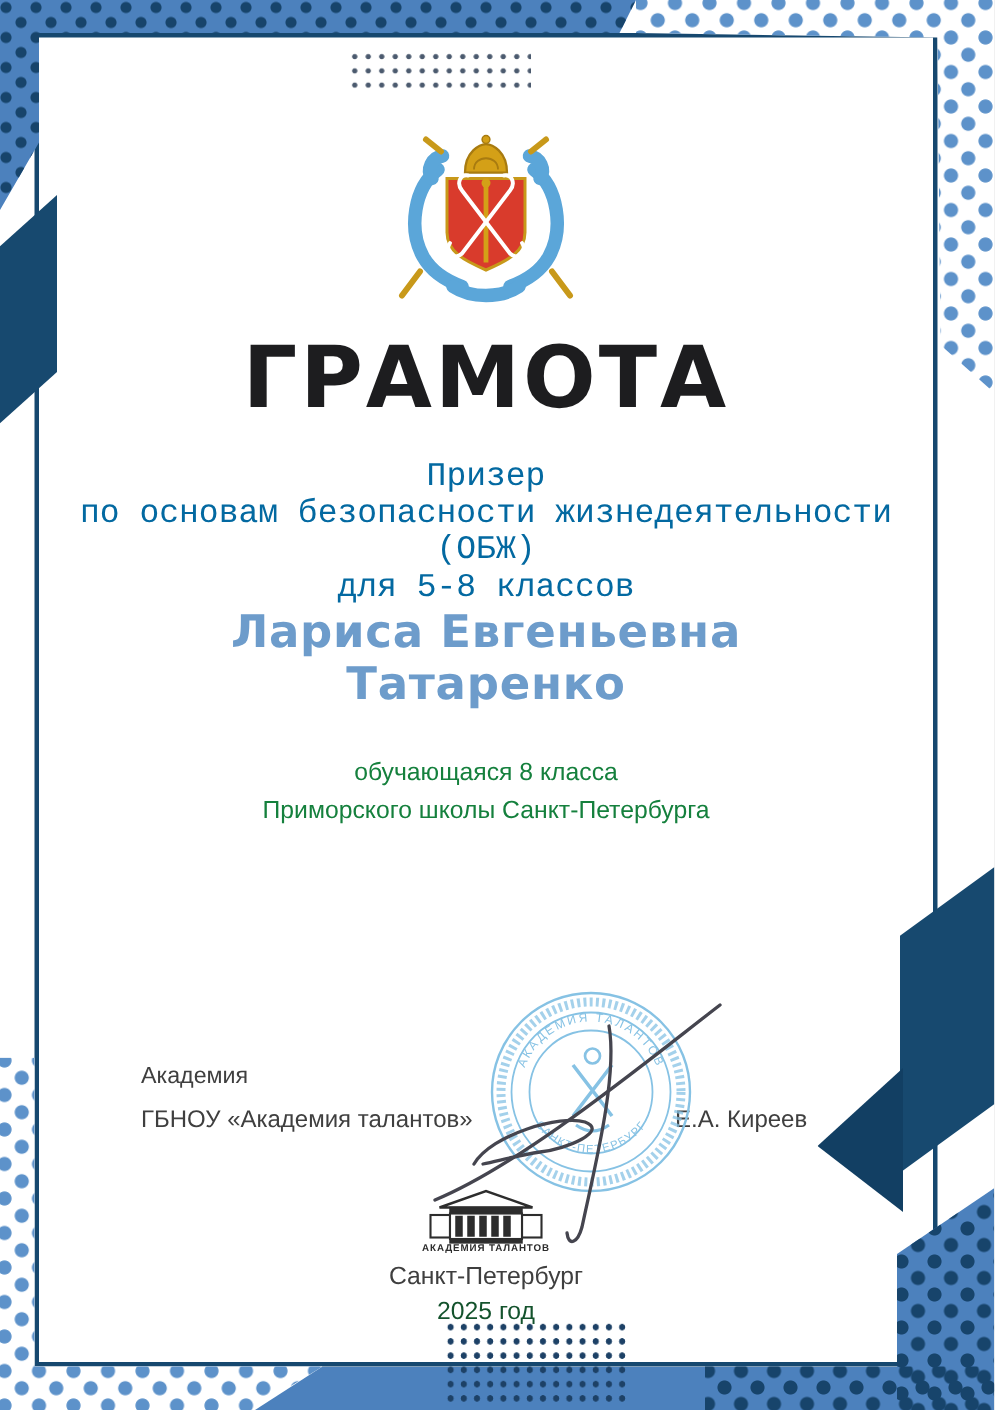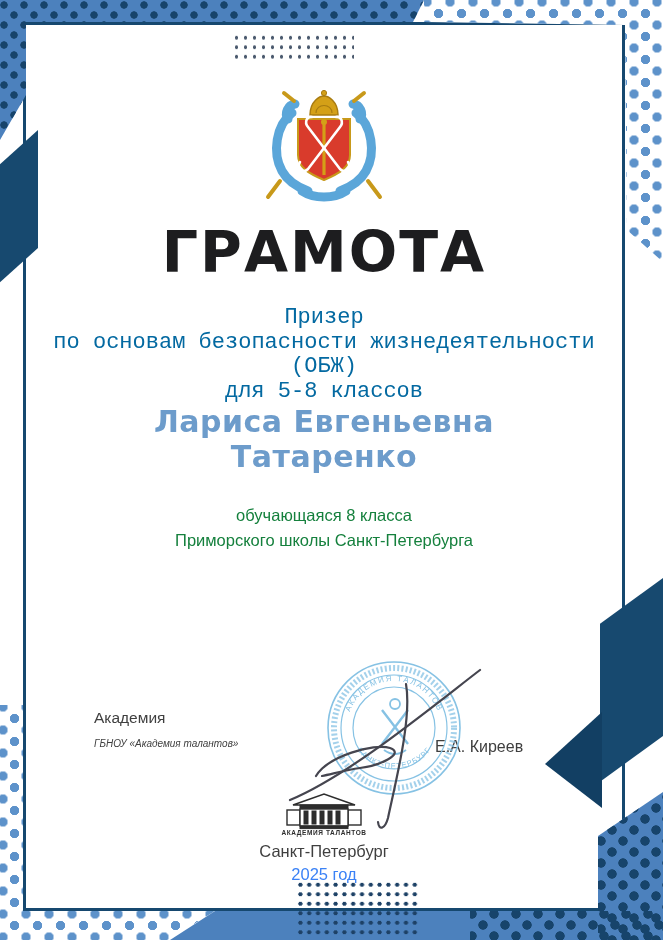--- a/index.html
+++ b/index.html
@@ -19,28 +19,28 @@
     top:194px;font-family:"DejaVu Sans","Liberation Sans",sans-serif;
     font-size:57px;font-weight:800;letter-spacing:2px;color:#1d1d1f;
   }
   .award-block{top:281px;font-size:22px;line-height:24.5px;color:#0369a1;font-family:Liberation Mono, monospace;}
   .name-block{
     top:379px;font-family:"DejaVu Sans","Liberation Sans",sans-serif;
     font-size:30px;font-weight:700;line-height:35px;color:#6d9ccb;letter-spacing:.5px;
   }
   .details-block{top:478px;font-size:16.5px;line-height:24.5px;color:#15803d;}
   .director-line1{position:absolute;left:68px;top:684px;font-size:15.5px;color:#3f3f3f;}
-  .director-line2{position:absolute;left:68px;top:713px;font-size:10px;color:#3f3f3f;font-style:italic;}
-  .signer-name{position:absolute;left:409px;top:713px;font-size:16px;color:#3f3f3f;}
+  .director-line2{position:absolute;left:68px;top:713px;font-size:16px;color:#3f3f3f;}
+  .signer-name{position:absolute;left:424px;top:713px;font-size:16px;color:#3f3f3f;}
   .emblem-svg{position:absolute;left:50%;top:64px;transform:translateX(-50%);}
   .stamp-svg{position:absolute;left:262px;top:623px;z-index:3;}
   .building-svg{position:absolute;left:50%;top:766px;transform:translateX(-50%);}
   .logo-caption{top:804px;font-size:6.5px;font-weight:700;letter-spacing:.6px;color:#2d2d2d;}
   .city-line{top:817px;font-size:16.5px;color:#3f3f3f;}
-  .year-line{top:840px;font-size:16.5px;color:#3b82f6;}
+  .year-line{top:840px;font-size:16.5px;color:#14532d;}
   
   .grid-top{
     position:absolute;left:204px;top:6px;width:124px;height:28px;
     background-image:radial-gradient(circle,#4b5a6e 1.5px,transparent 2px);
     background-size:9px 9.5px;background-position:2px 2px;
   }
   
   .deco{position:absolute;}
   .band-blue{
     background-color:#4c81bd;

